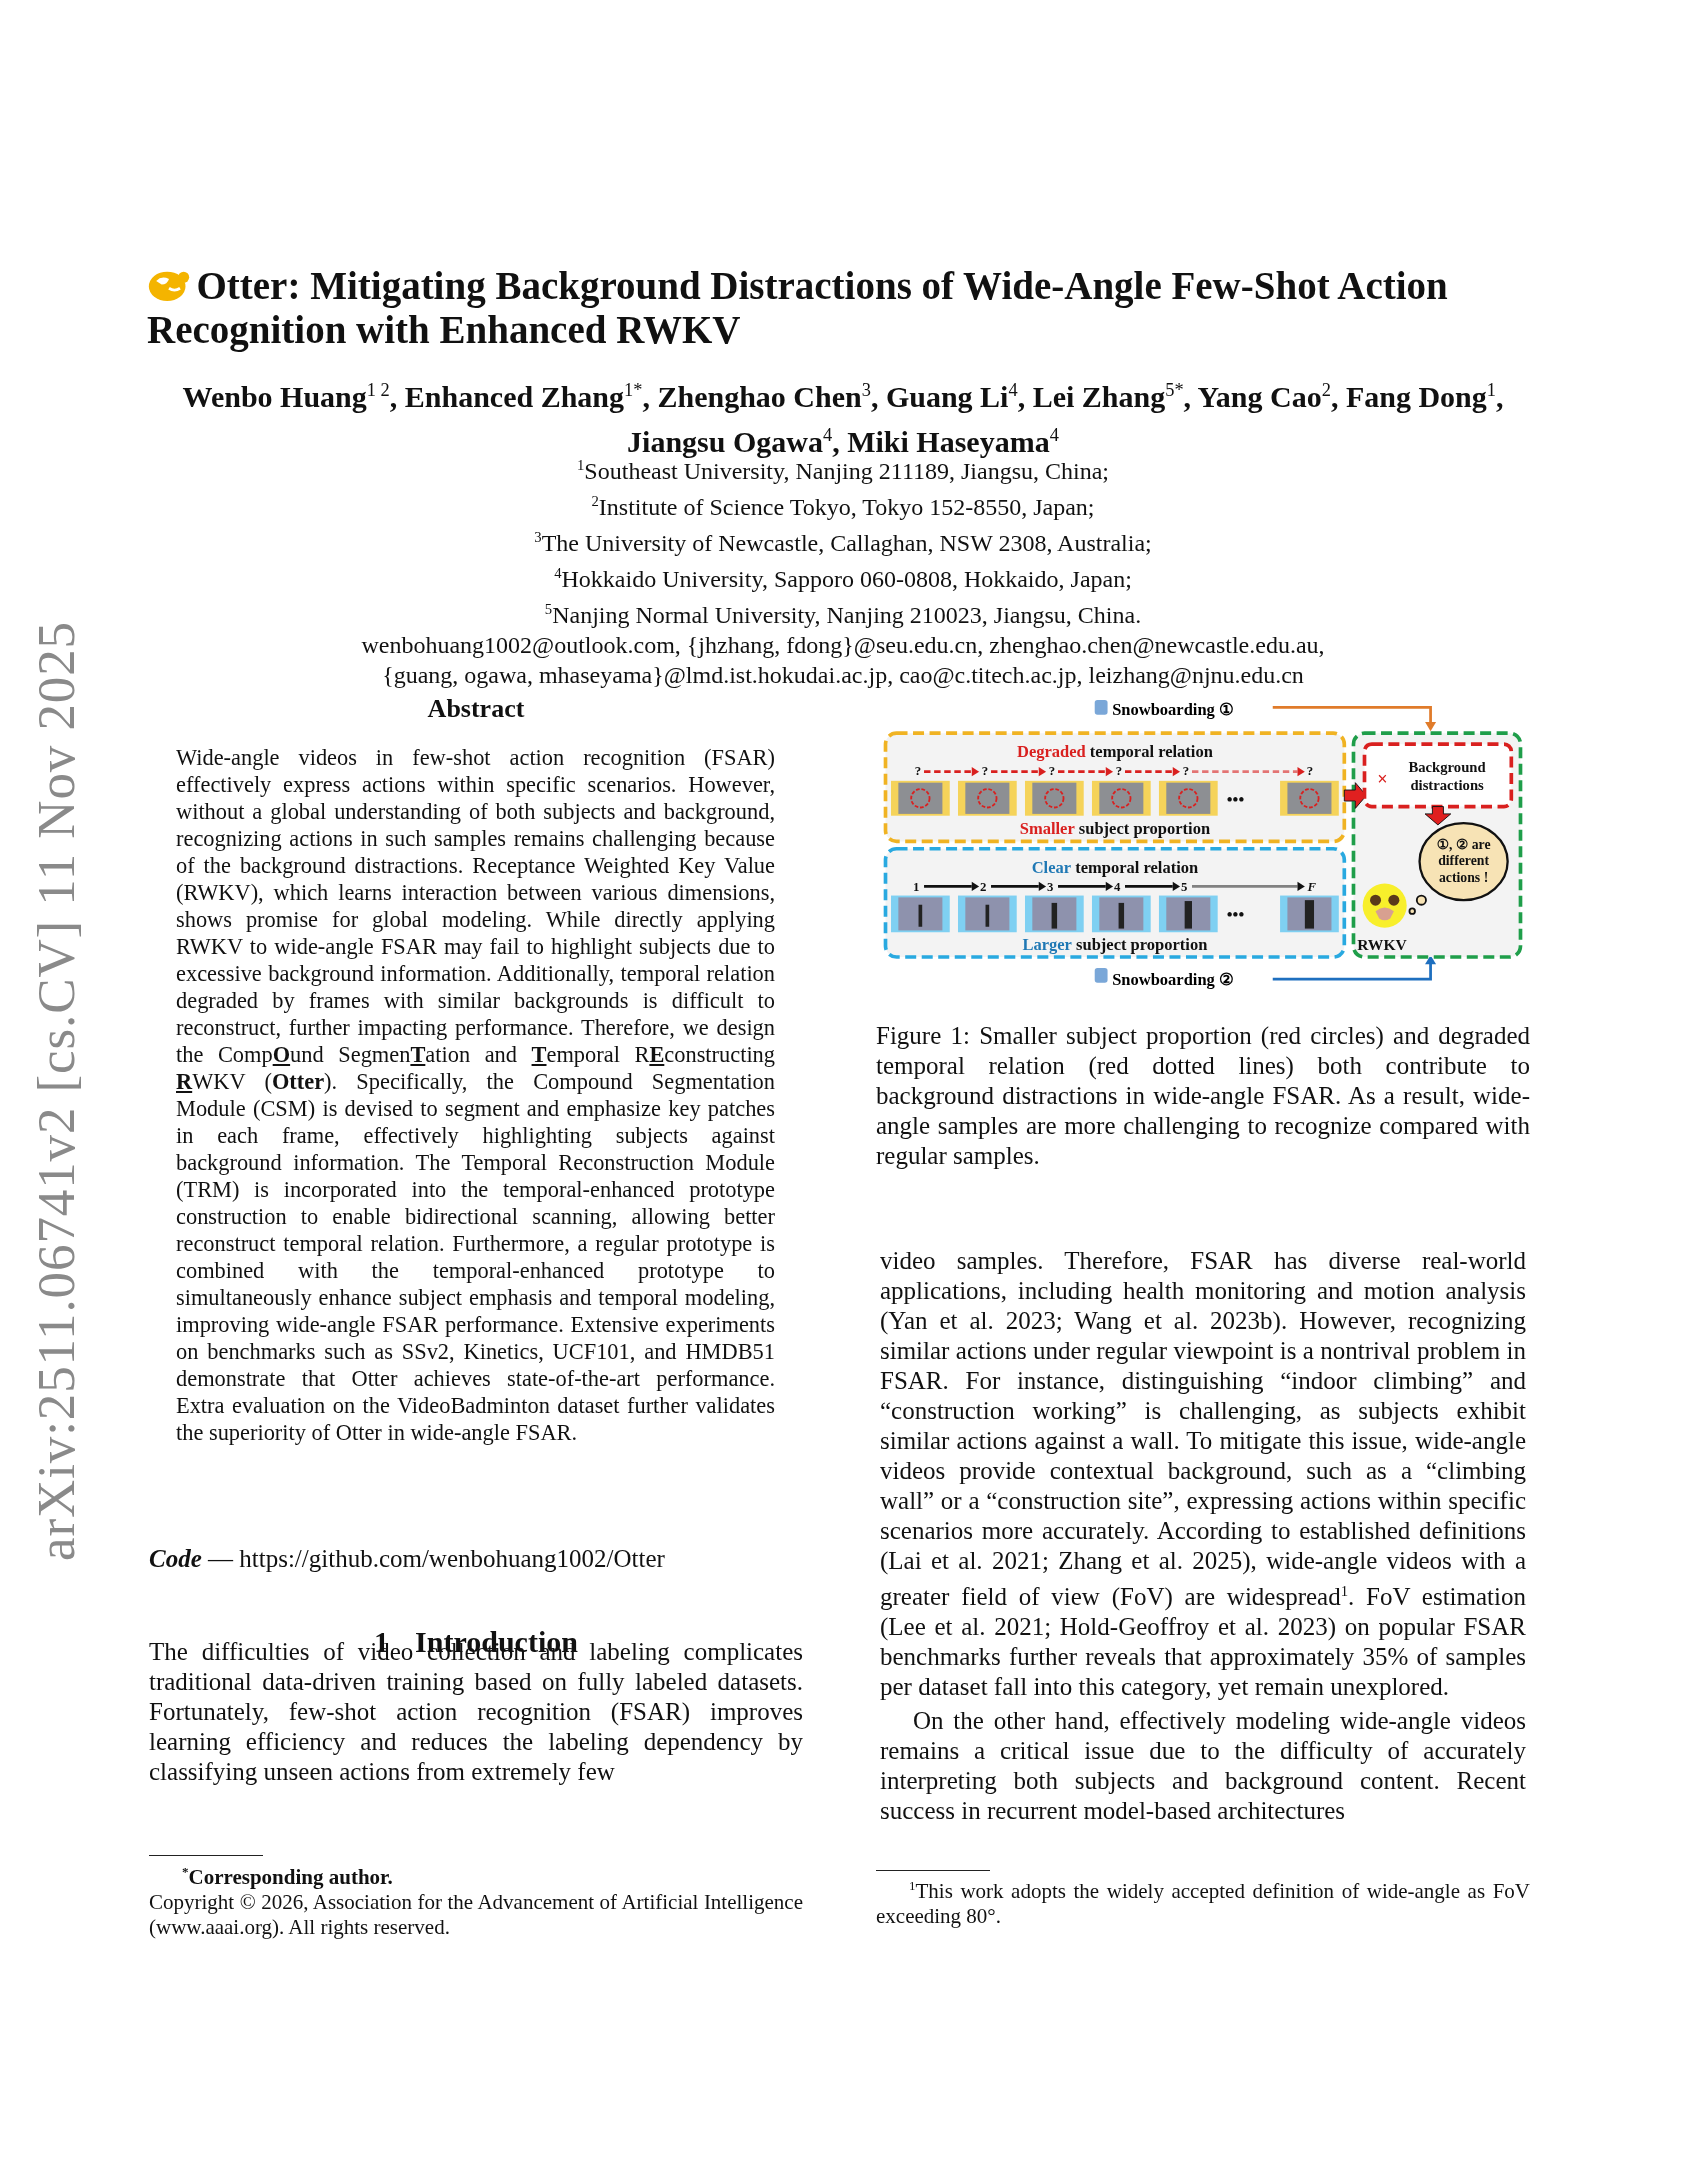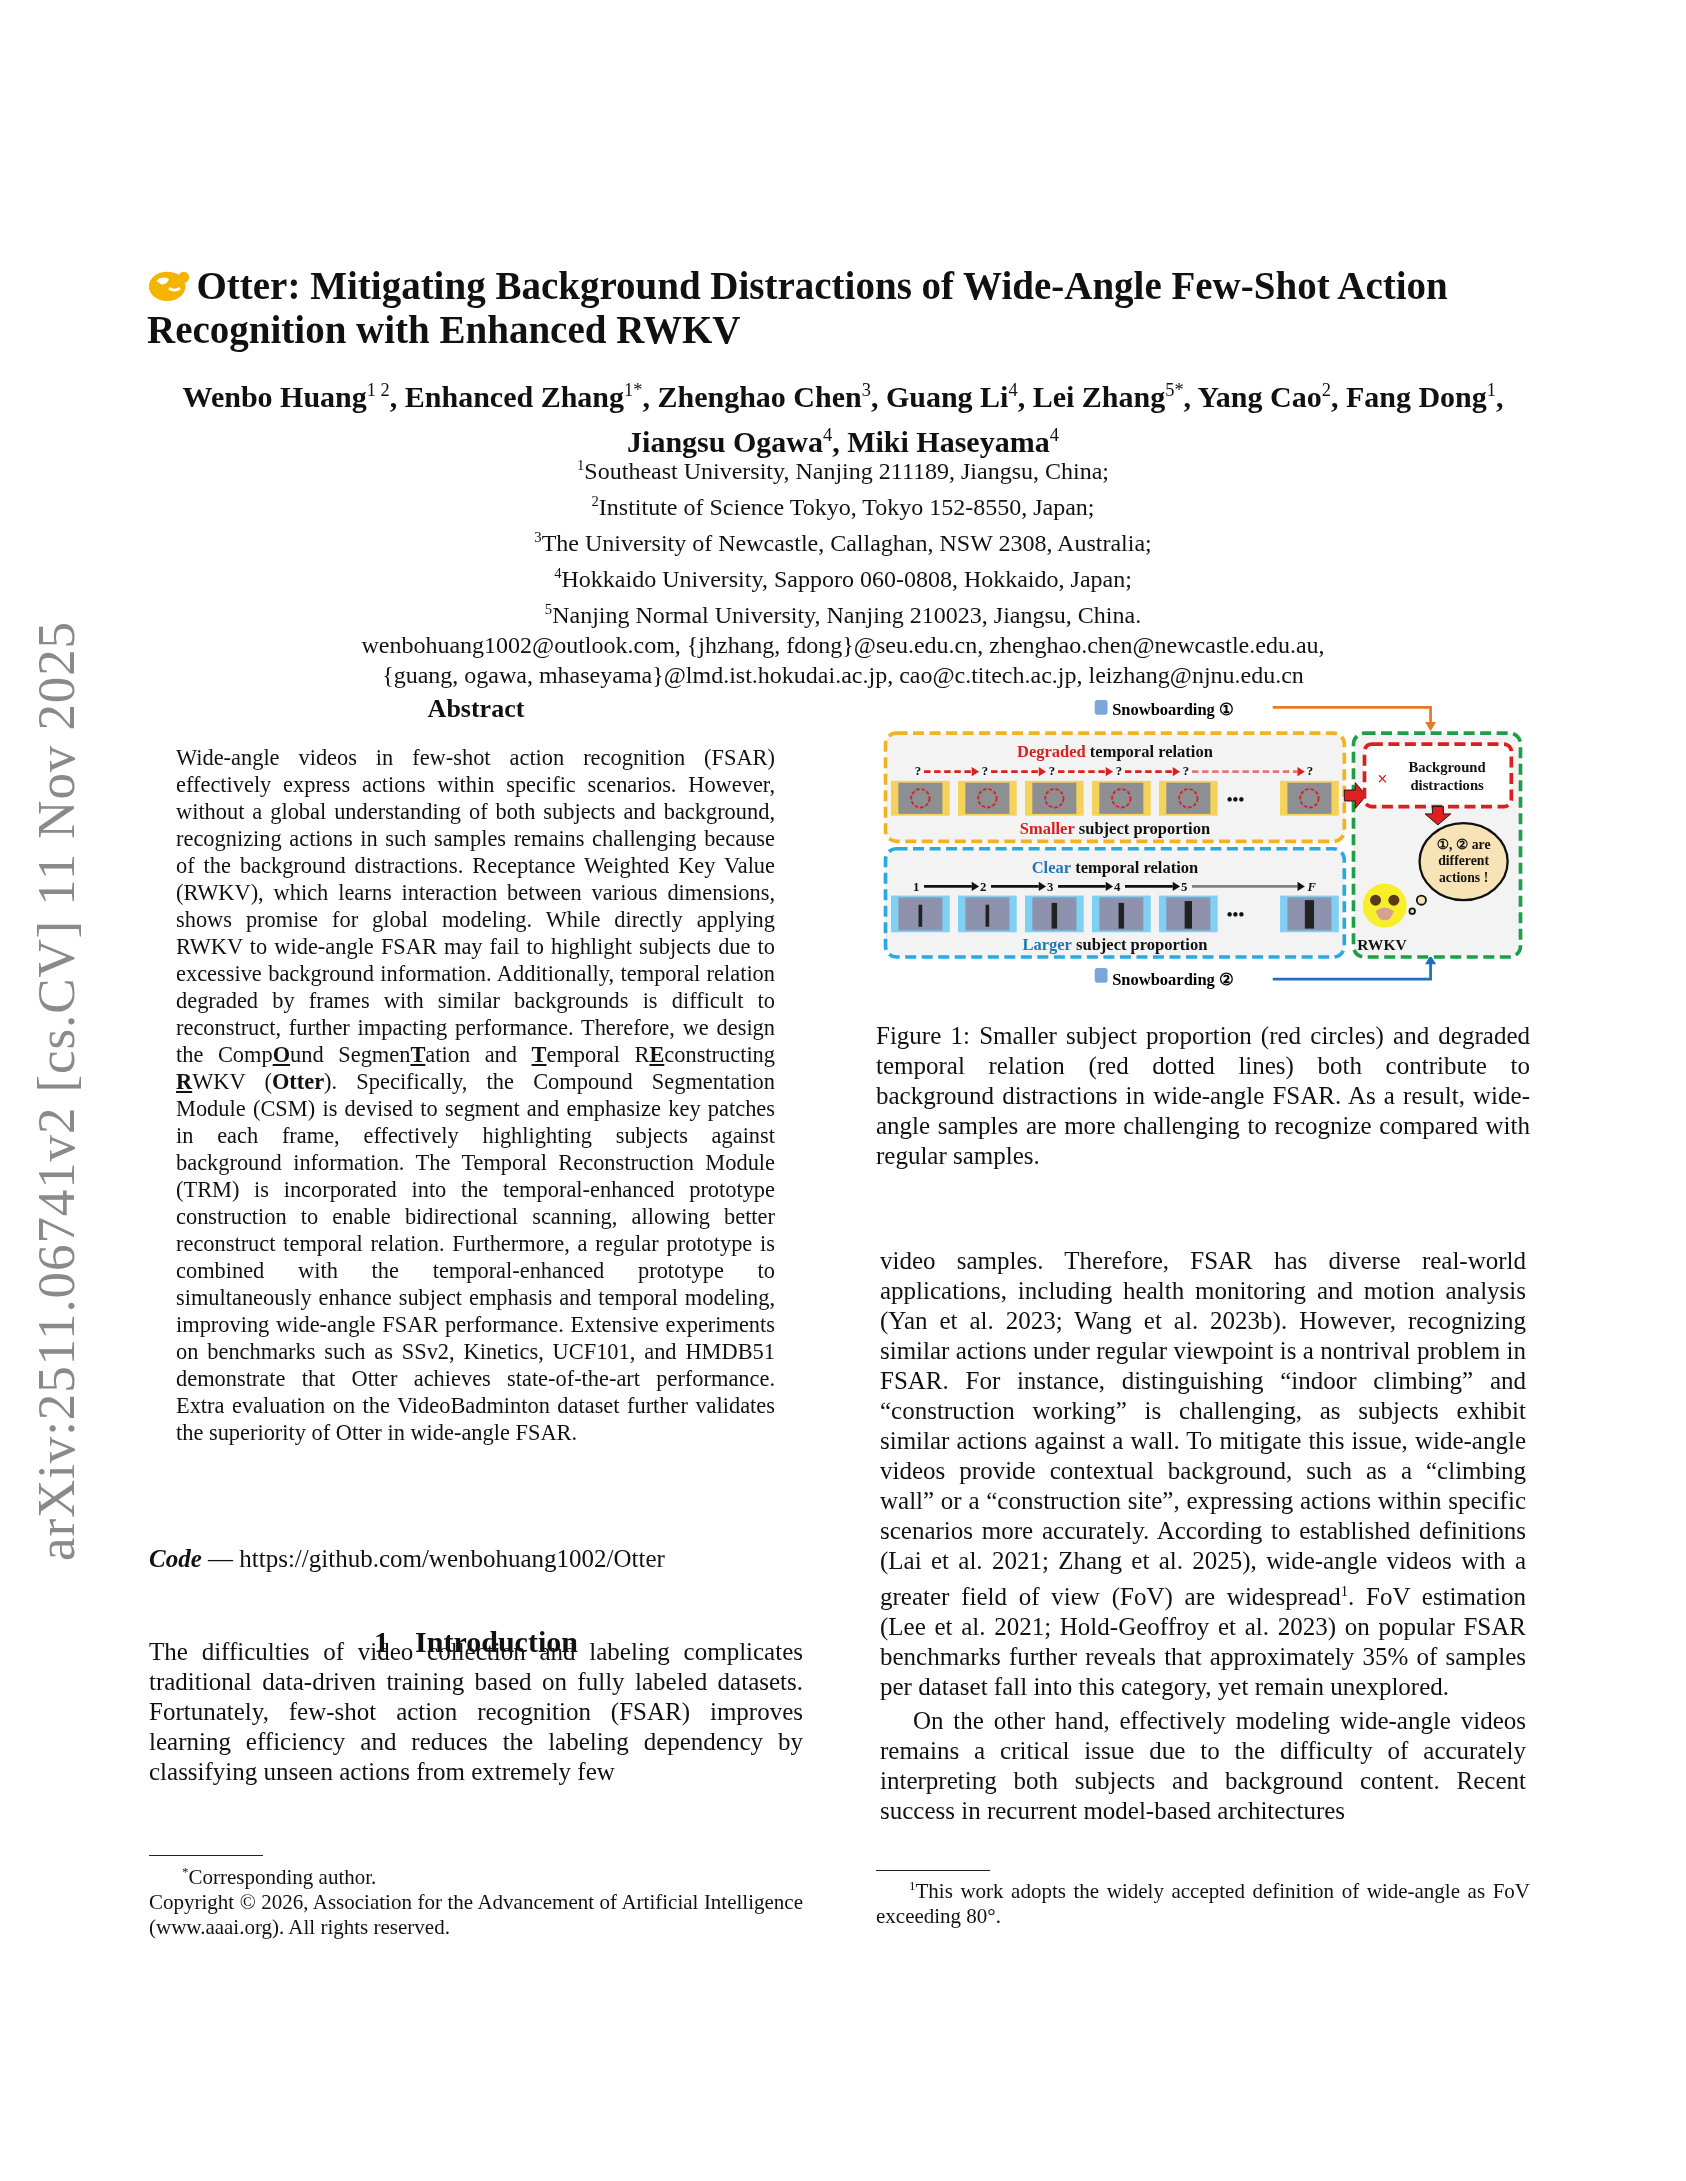--- a/index.html
+++ b/index.html
@@ -88,21 +88,21 @@
 </div>
 
 <div class="col-left sec">
   <span class="num">1</span><span>Introduction</span>
 </div>
 
 <div class="col-left body-text intro-l">The difficulties of video collection and labeling complicates traditional data-driven training based on fully labeled datasets. Fortunately, few-shot action recognition (FSAR) improves learning efficiency and reduces the labeling dependency by classifying unseen actions from extremely few</div>
 
 <div class="fn-rule" style="left:149px; top:1855px;"></div>
 <div class="col-left fn" style="top:1859px;">
-  <div style="padding-left:33px;"><sup>*</sup><span>Corresponding author.</span></div>
+  <div style="padding-left:33px;font-weight:bold;"><sup>*</sup><span>Corresponding author.</span></div>
   <div style="text-align:justify;">Copyright © 2026, Association for the Advancement of Artificial Intelligence (www.aaai.org). All rights reserved.</div>
 </div>
 
 <div class="fig">
   <svg width="646" height="296" viewBox="0 0 704 322" class="fig-label" font-family="Liberation Serif, serif">
 
     <path d="M428 10 H600 V30" stroke="#e07b2a" stroke-width="3" fill="none"></path>
     <polygon points="594,26 606,26 600,36" fill="#e07b2a"></polygon>
 
     <path d="M428 306 H600 V284" stroke="#1e6fbf" stroke-width="3" fill="none"></path>

